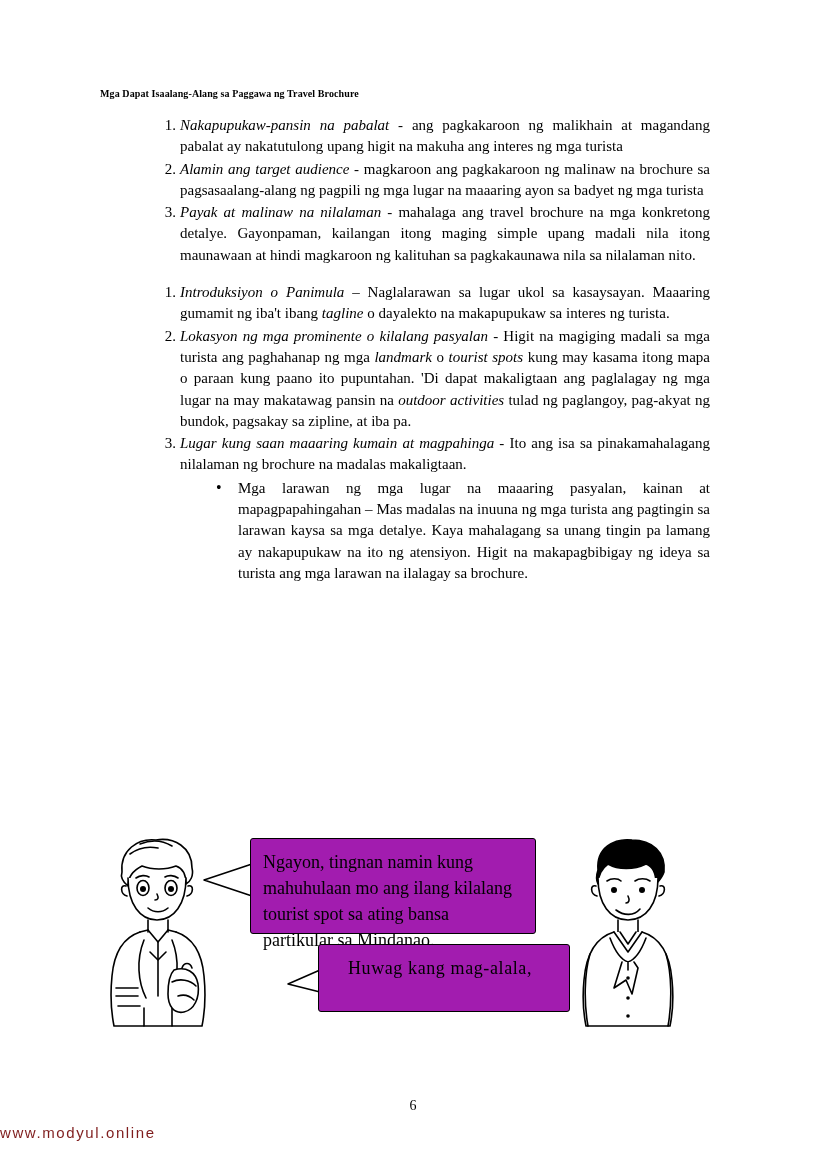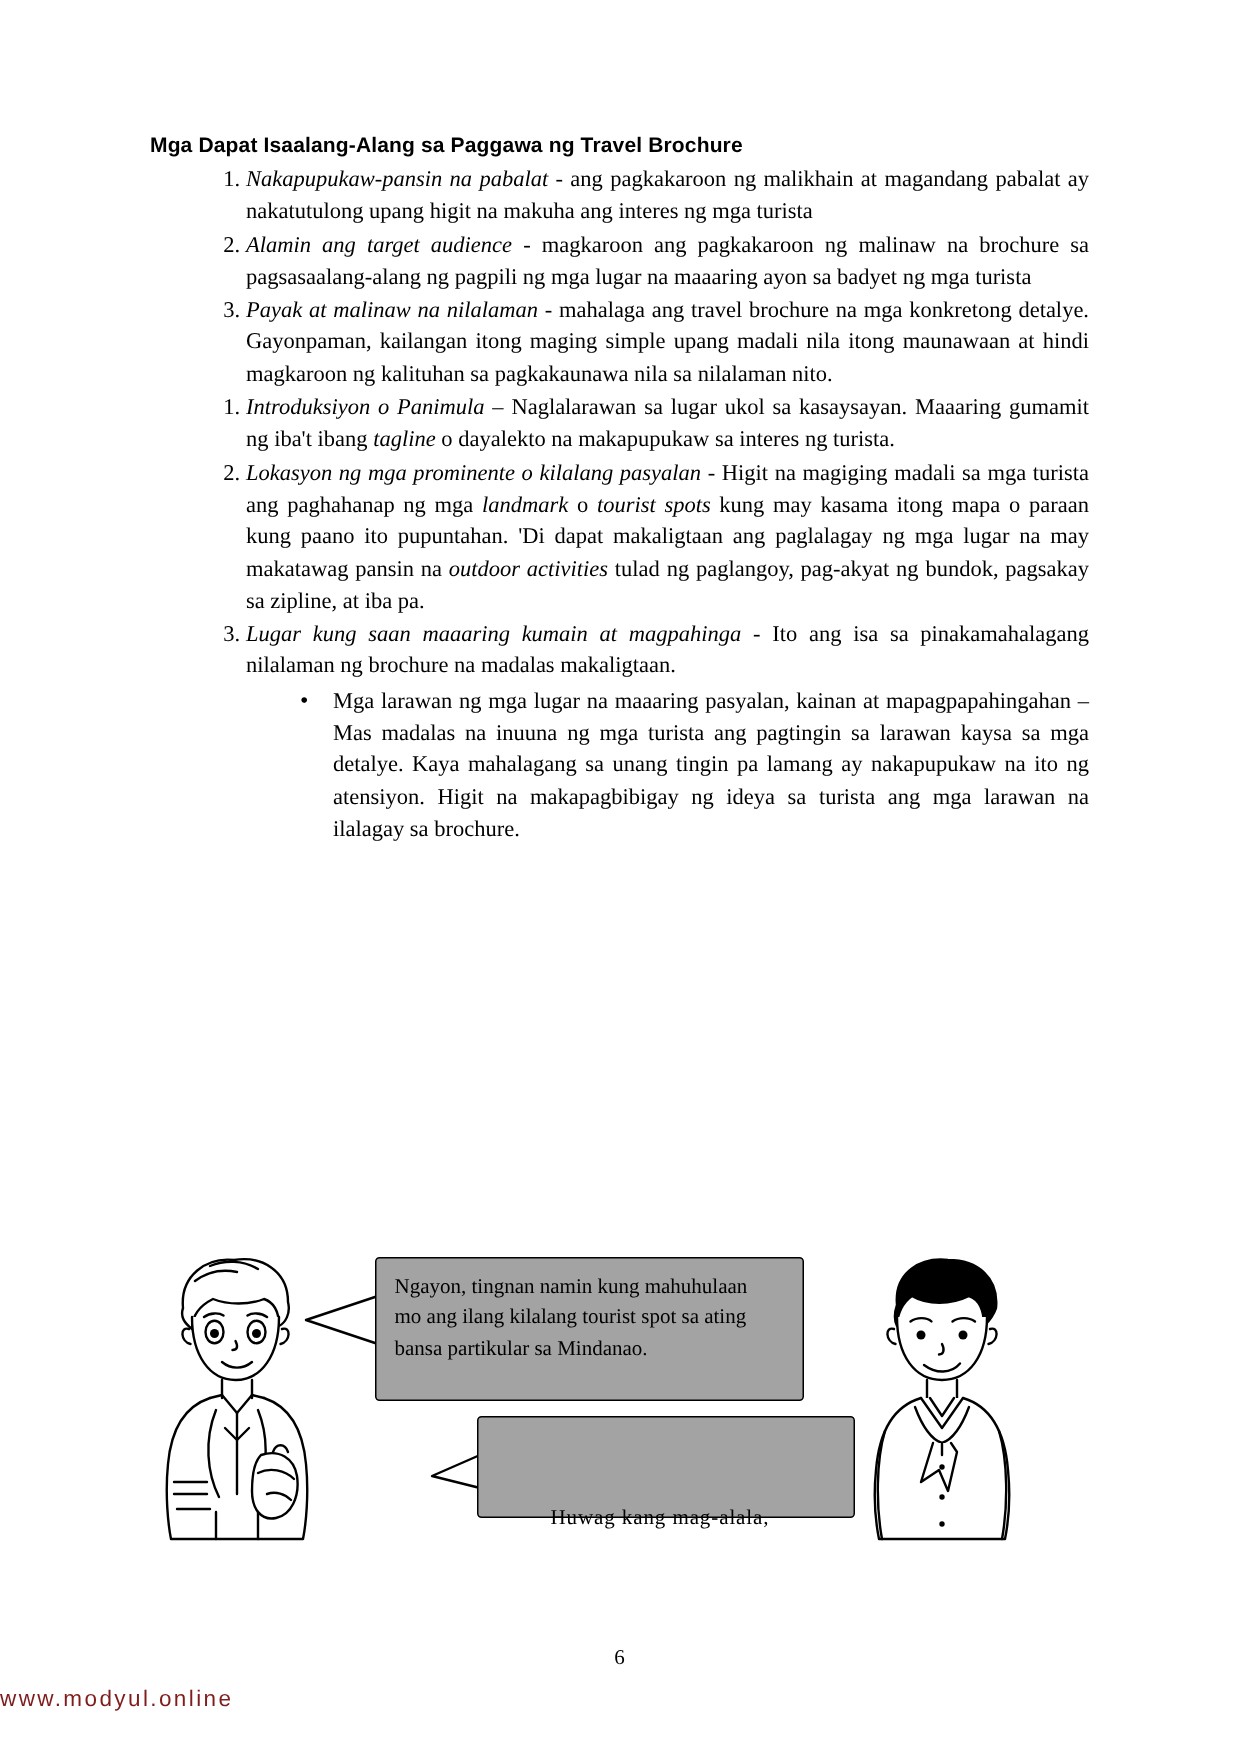--- a/index.html
+++ b/index.html
@@ -17,31 +17,31 @@
   }
   .page {
     position: absolute;
     left: 0; top: 0;
     width: 826px;
     height: 1169px;
     box-sizing: border-box;
     padding: 88px 100px 0 100px;
   }
   .section-heading {
-    font-family: Liberation Sans, sans-serif;
+    font-family: Liberation Serif, serif;
     font-weight: bold;
-    font-size: 14px;
+    font-size: 10px;
     letter-spacing: 0.1px;
     margin: 0 0 6px 0;
   }
   .section-heading.second {
     margin-top: 26px;
   }
   ol.main-list {
-    margin: 0;
+    margin: 16px;
     padding: 0 0 0 44px;
     list-style: none;
     counter-reset: mainitem;
   }
   ol.main-list > li {
     counter-increment: mainitem;
     position: relative;
     font-size: 15px;
     line-height: 1.42;
     text-align: justify;
@@ -84,40 +84,40 @@
     position: absolute;
     left: 100px;
     top: 820px;
     width: 626px;
     height: 220px;
   }
   .bubble {
     position: absolute;
     border: 1.6px solid #000;
     border-radius: 3px;
-    background: #a3a3a3;
+    background: #a21caf;
     box-sizing: border-box;
-    font-size: 14px;
+    font-size: 18px;
     line-height: 1.45;
     padding: 10px 20px 8px 12px;
   }
   .bubble-1 {
     left: 150px;
     top: 18px;
     width: 286px;
     height: 96px;
   }
   .bubble-2 {
     left: 218px;
     top: 124px;
     width: 252px;
     height: 68px;
     text-align: center;
   }
-  .bubble-2 .line1 { letter-spacing: 0.6px; margin-top: 48px; }
+  .bubble-2 .line1 { letter-spacing: 0.6px; }
   .tailsvg { position: absolute; left: 0; top: 0; overflow: visible; }
 
   .page-number {
     position: absolute;
     left: 0;
     top: 1098px;
     width: 826px;
     text-align: center;
     font-size: 14px;
   }

